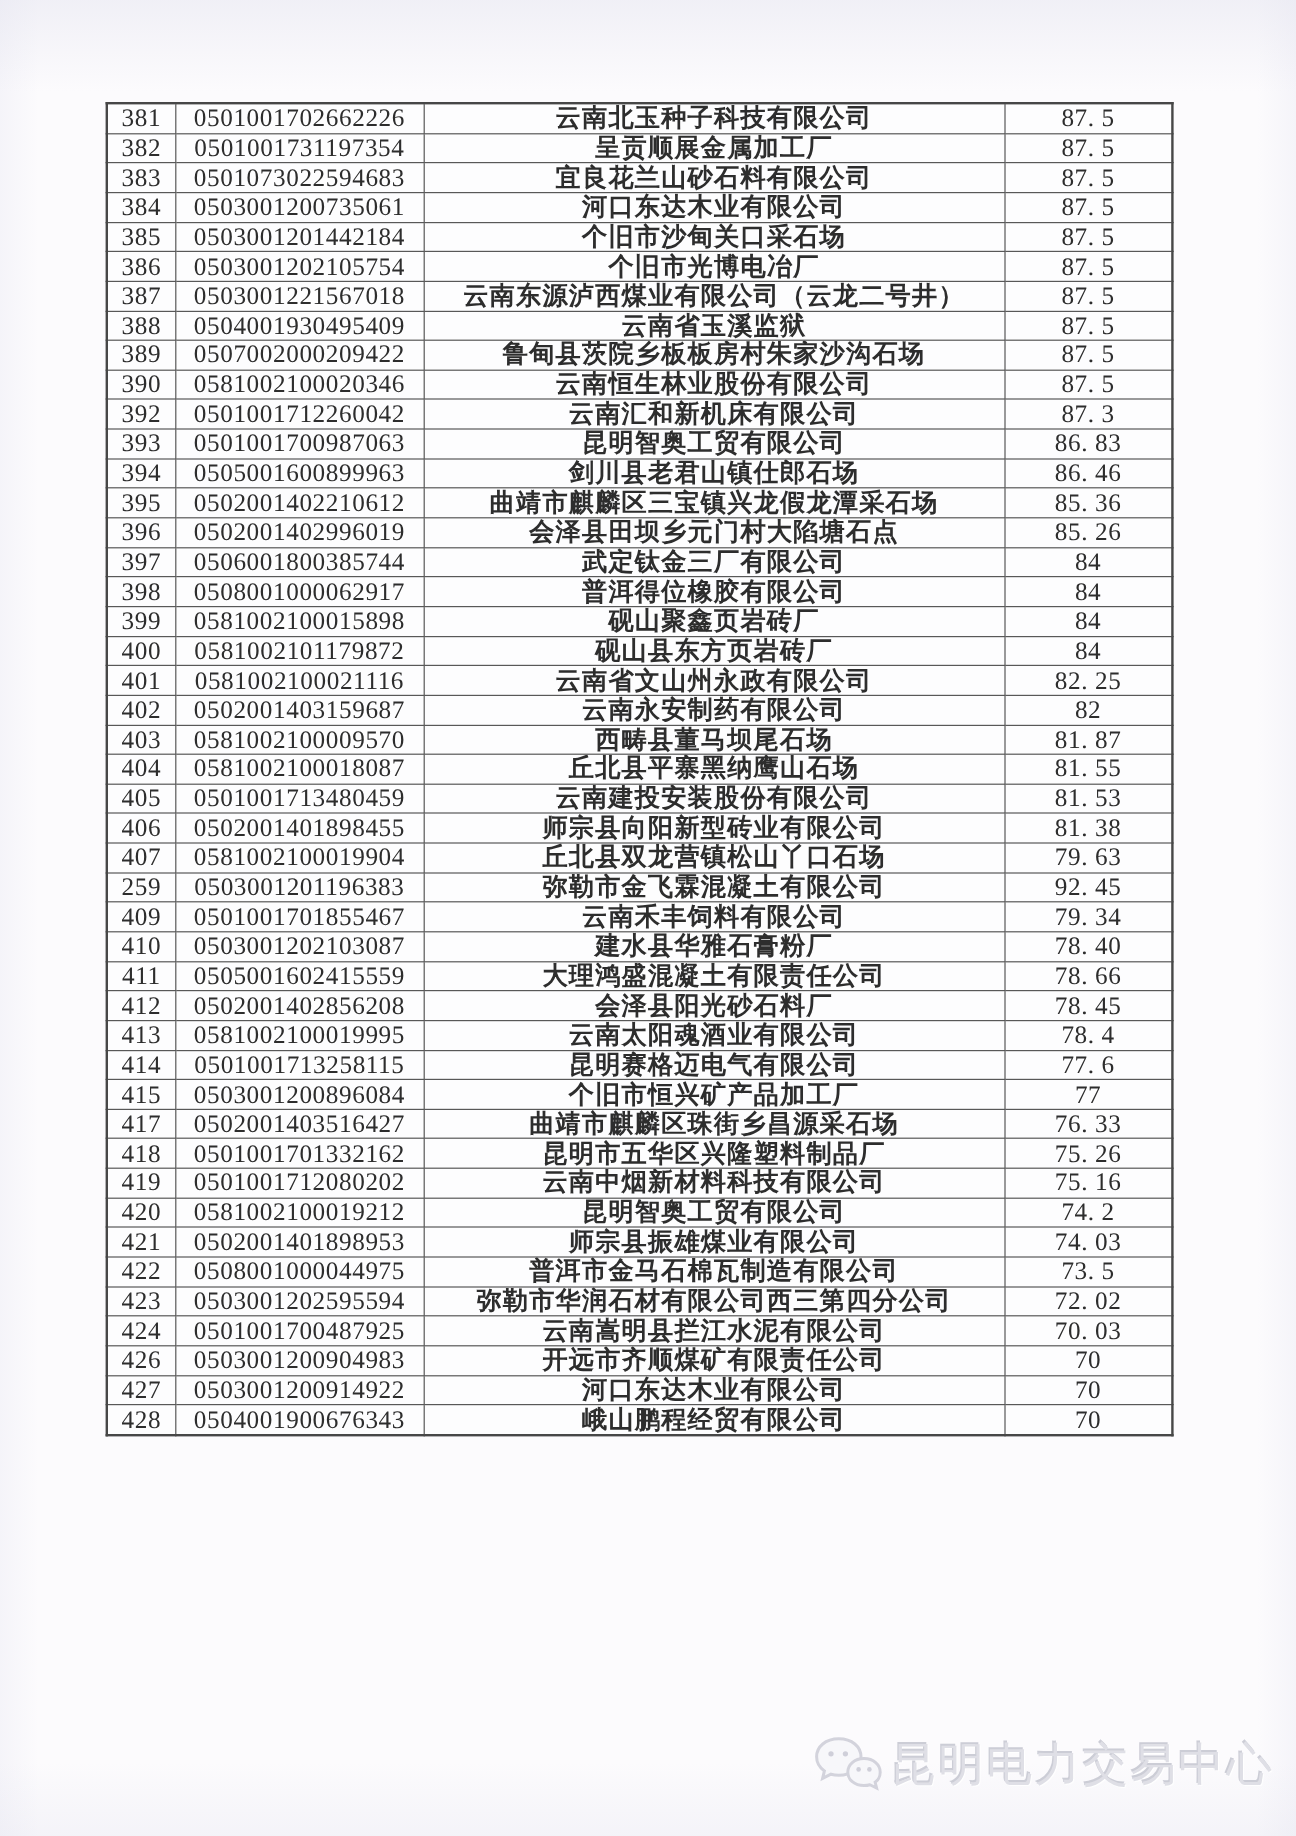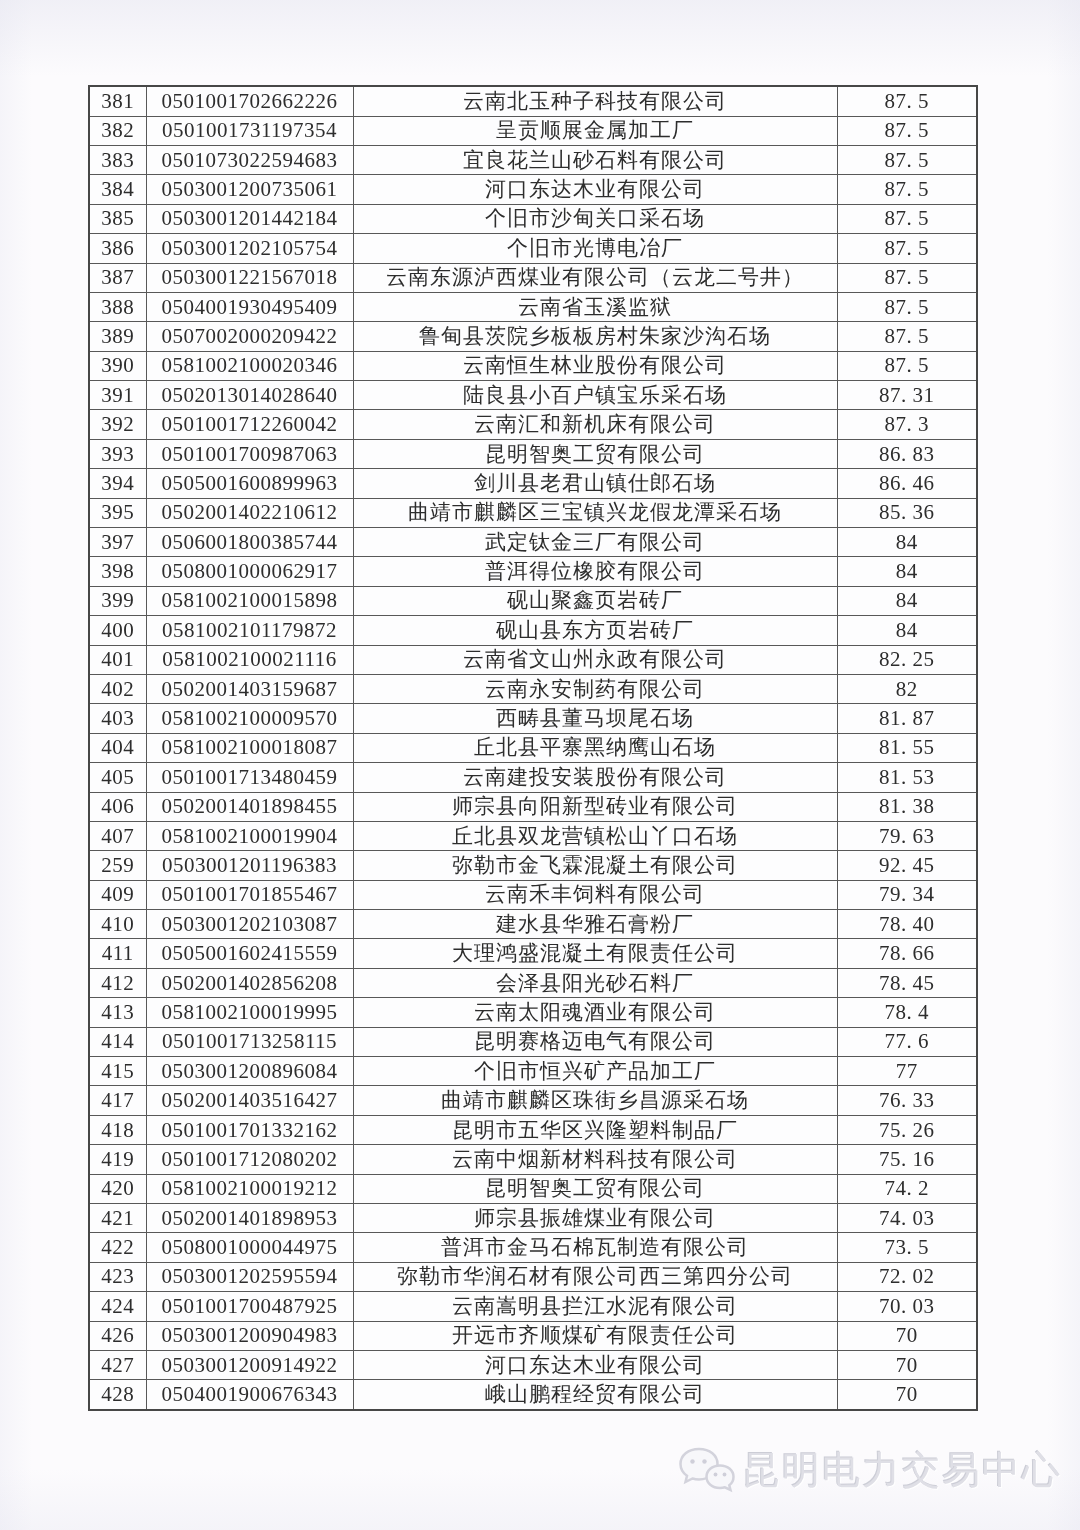--- a/index.html
+++ b/index.html
@@ -18,21 +18,21 @@
     position: absolute; inset: 0;
     background:
       linear-gradient(180deg, rgba(226,226,238,0.45), rgba(255,255,255,0) 5%),
       linear-gradient(0deg, rgba(226,226,238,0.30), rgba(255,255,255,0) 4%),
       linear-gradient(90deg, rgba(228,228,240,0.30), rgba(255,255,255,0) 3%, rgba(255,255,255,0) 97%, rgba(228,228,240,0.30));
     pointer-events: none;
   }
   table.score-table {
     position: absolute;
     left: 88px; top: 85px;
-    width: 888px; height: 1326px;
+    width: 888px; height: 1112px;
     border-collapse: collapse;
     table-layout: fixed;
     border: 2px solid #474747;
     background: #fdfdfe;
   }
   table.score-table td {
     border: 1px solid #585858;
     text-align: center;
     vertical-align: middle;
     padding: 0;
@@ -47,20 +47,21 @@
   col.c-name  { width: 484px; }
   col.c-score { width: 140px; }
   td.no, td.id, td.score {
     font-family: "Liberation Serif", "DejaVu Serif", serif;
     letter-spacing: 0.5px;
   }
   td.name {
     font-size: 21px;
     letter-spacing: 1px;
     color: #343434;
+    font-weight: bold;
   }
   .watermark {
     position: absolute;
     top: 1445px; right: 18px;
     display: flex;
     align-items: center;
     gap: 6px;
     pointer-events: none;
   }
   .watermark .wm-text {
@@ -139,26 +140,20 @@
       <td class="name">鲁甸县茨院乡板板房村朱家沙沟石场</td>
       <td class="score">87. 5</td>
     </tr>
         <tr>
       <td class="no">390</td>
       <td class="id">0581002100020346</td>
       <td class="name">云南恒生林业股份有限公司</td>
       <td class="score">87. 5</td>
     </tr>
         <tr>
-      <td class="no">391</td>
-      <td class="id">0502013014028640</td>
-      <td class="name">陆良县小百户镇宝乐采石场</td>
-      <td class="score">87. 31</td>
-    </tr>
-        <tr>
       <td class="no">392</td>
       <td class="id">0501001712260042</td>
       <td class="name">云南汇和新机床有限公司</td>
       <td class="score">87. 3</td>
     </tr>
         <tr>
       <td class="no">393</td>
       <td class="id">0501001700987063</td>
       <td class="name">昆明智奥工贸有限公司</td>
       <td class="score">86. 83</td>
@@ -167,20 +162,26 @@
       <td class="no">394</td>
       <td class="id">0505001600899963</td>
       <td class="name">剑川县老君山镇仕郎石场</td>
       <td class="score">86. 46</td>
     </tr>
         <tr>
       <td class="no">395</td>
       <td class="id">0502001402210612</td>
       <td class="name">曲靖市麒麟区三宝镇兴龙假龙潭采石场</td>
       <td class="score">85. 36</td>
+    </tr>
+        <tr>
+      <td class="no">396</td>
+      <td class="id">0502001402996019</td>
+      <td class="name">会泽县田坝乡元门村大陷塘石点</td>
+      <td class="score">85. 26</td>
     </tr>
         <tr>
       <td class="no">397</td>
       <td class="id">0506001800385744</td>
       <td class="name">武定钛金三厂有限公司</td>
       <td class="score">84</td>
     </tr>
         <tr>
       <td class="no">398</td>
       <td class="id">0508001000062917</td>

